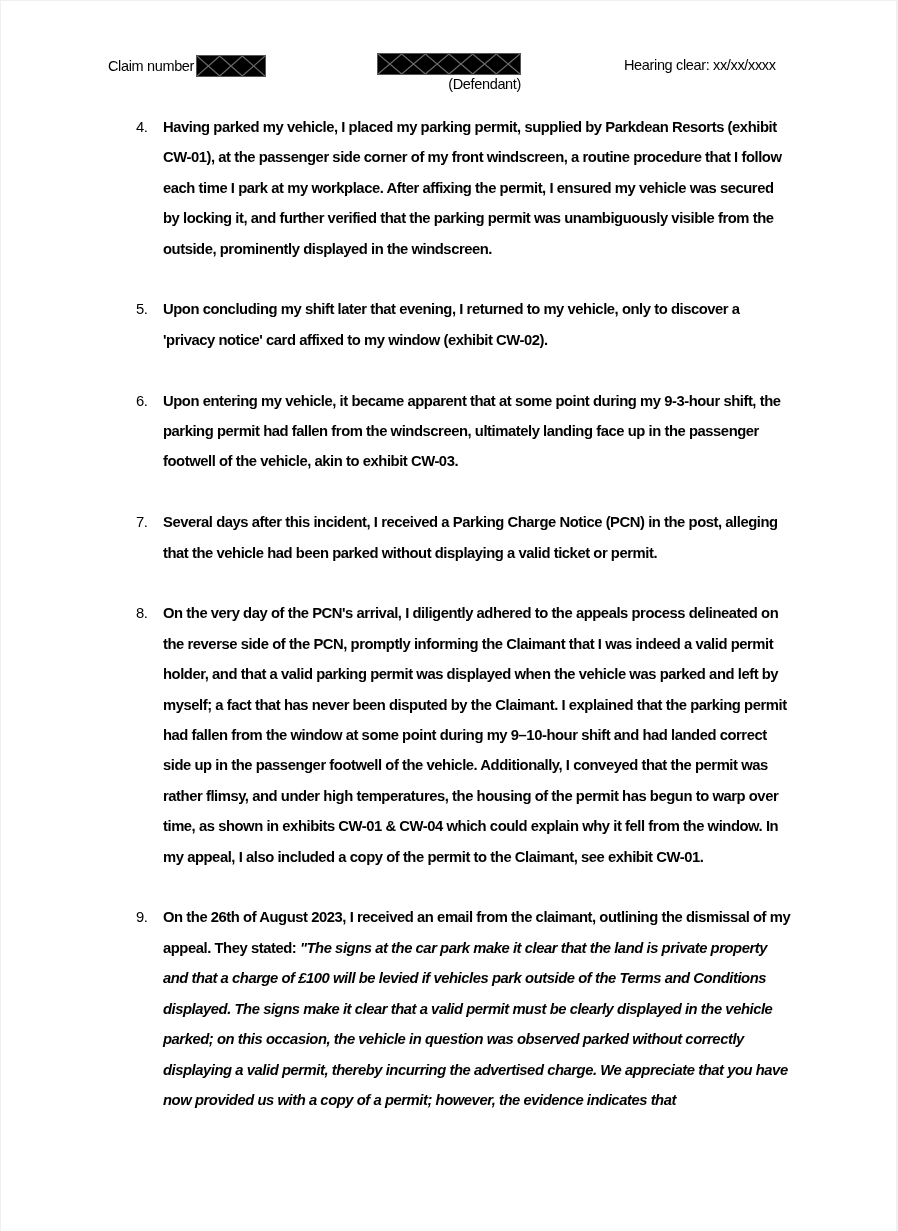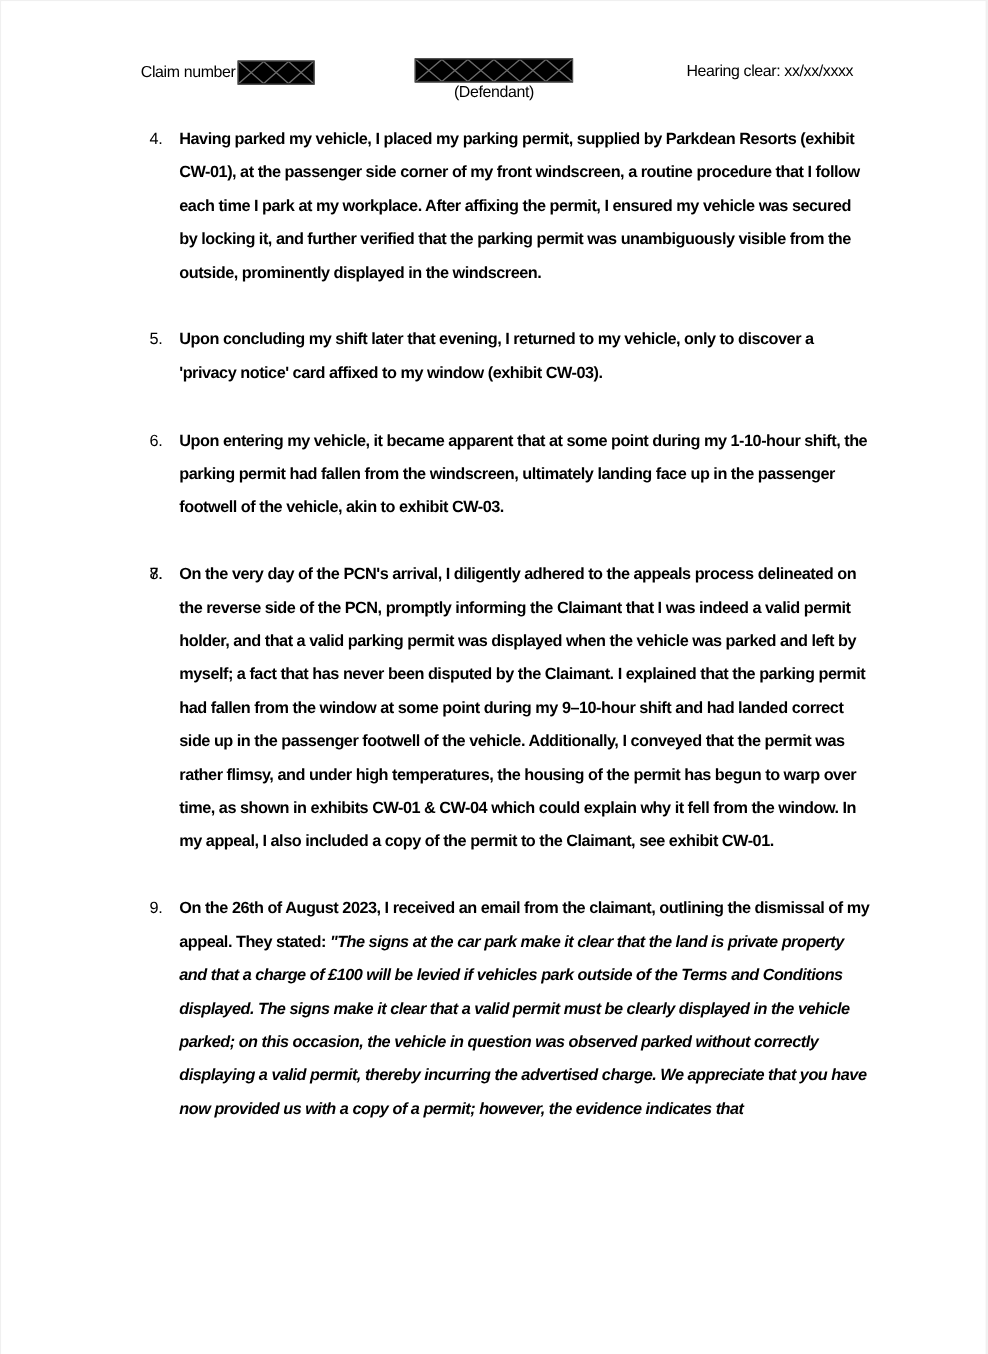--- a/index.html
+++ b/index.html
@@ -32,39 +32,38 @@
       font-size: 14.5px;
       letter-spacing: -0.35px;
     }
     .claim {
       position: absolute;
       left: 107px;
       top: 2px;
       display: flex;
       align-items: center;
       white-space: nowrap;
-      margin-left: 20px;
     }
     .redact {
       display: inline-block;
       background: #000;
       border: 1px solid #555;
       box-sizing: border-box;
       height: 22px;
       vertical-align: middle;
       overflow: hidden;
     }
     .redact svg { display: block; }
     .claim .redact { width: 70px; margin-left: 2px; }
     .defendant-block {
       position: absolute;
       left: 376px;
       top: 0;
       width: 144px;
-      text-align: center;
+      text-align: right;
     }
     .defendant-block .redact { width: 144px; }
     .defendant-label {
       display: block;
       margin-top: 1px;
       font-size: 14.5px;
     }
     .hearing {
       position: absolute;
       left: 623px;
@@ -127,28 +126,29 @@
     <div class="hearing">Hearing clear: xx/xx/xxxx</div>
   </div>
 
   <div class="items">
     <div class="item">
       <span class="item-num">4.</span>
       <span class="item-text">Having parked my vehicle, I placed my parking permit, supplied by Parkdean Resorts (exhibit CW-01), at the passenger side corner of my front windscreen, a routine procedure that I follow each time I park at my workplace. After affixing the permit, I ensured my vehicle was secured by locking it, and further verified that the parking permit was unambiguously visible from the outside, prominently displayed in the windscreen.</span>
     </div>
     <div class="item">
       <span class="item-num">5.</span>
-      <span class="item-text">Upon concluding my shift later that evening, I returned to my vehicle, only to discover a 'privacy notice' card affixed to my window (exhibit CW-03).</span>
+      <span class="item-text">Upon concluding my shift later that evening, I returned to my vehicle, only to discover a 'privacy notice' card affixed to my window (exhibit CW-02).</span>
     </div>
     <div class="item">
       <span class="item-num">6.</span>
-      <span class="item-text">Upon entering my vehicle, it became apparent that at some point during my 1-10-hour shift, the parking permit had fallen from the windscreen, ultimately landing face up in the passenger footwell of the vehicle, akin to exhibit CW-03.</span>
+      <span class="item-text">Upon entering my vehicle, it became apparent that at some point during my 9-3-hour shift, the parking permit had fallen from the windscreen, ultimately landing face up in the passenger footwell of the vehicle, akin to exhibit CW-03.</span>
     </div>
     <div class="item">
       <span class="item-num">7.</span>
+      <span class="item-text">Several days after this incident, I received a Parking Charge Notice (PCN) in the post, alleging that the vehicle had been parked without displaying a valid ticket or permit.</span>
     </div>
     <div class="item">
       <span class="item-num">8.</span>
       <span class="item-text">On the very day of the PCN's arrival, I diligently adhered to the appeals process delineated on the reverse side of the PCN, promptly informing the Claimant that I was indeed a valid permit holder, and that a valid parking permit was displayed when the vehicle was parked and left by myself; a fact that has never been disputed by the Claimant. I explained that the parking permit had fallen from the window at some point during my 9–10-hour shift and had landed correct side up in the passenger footwell of the vehicle. Additionally, I conveyed that the permit was rather flimsy, and under high temperatures, the housing of the permit has begun to warp over time, as shown in exhibits CW-01 &amp; CW-04 which could explain why it fell from the window. In my appeal, I also included a copy of the permit to the Claimant, see exhibit CW-01.</span>
     </div>
     <div class="item">
       <span class="item-num">9.</span>
       <span class="item-text"><span>On the 26th of August 2023, I received an email from the claimant, outlining the dismissal of my appeal. They stated: </span><span class="quote">"The signs at the car park make it clear that the land is private property and that a charge of £100 will be levied if vehicles park outside of the Terms and Conditions displayed. The signs make it clear that a valid permit must be clearly displayed in the vehicle parked; on this occasion, the vehicle in question was observed parked without correctly displaying a valid permit, thereby incurring the advertised charge. We appreciate that you have now provided us with a copy of a permit; however, the evidence indicates that</span></span>
     </div>
   </div>

